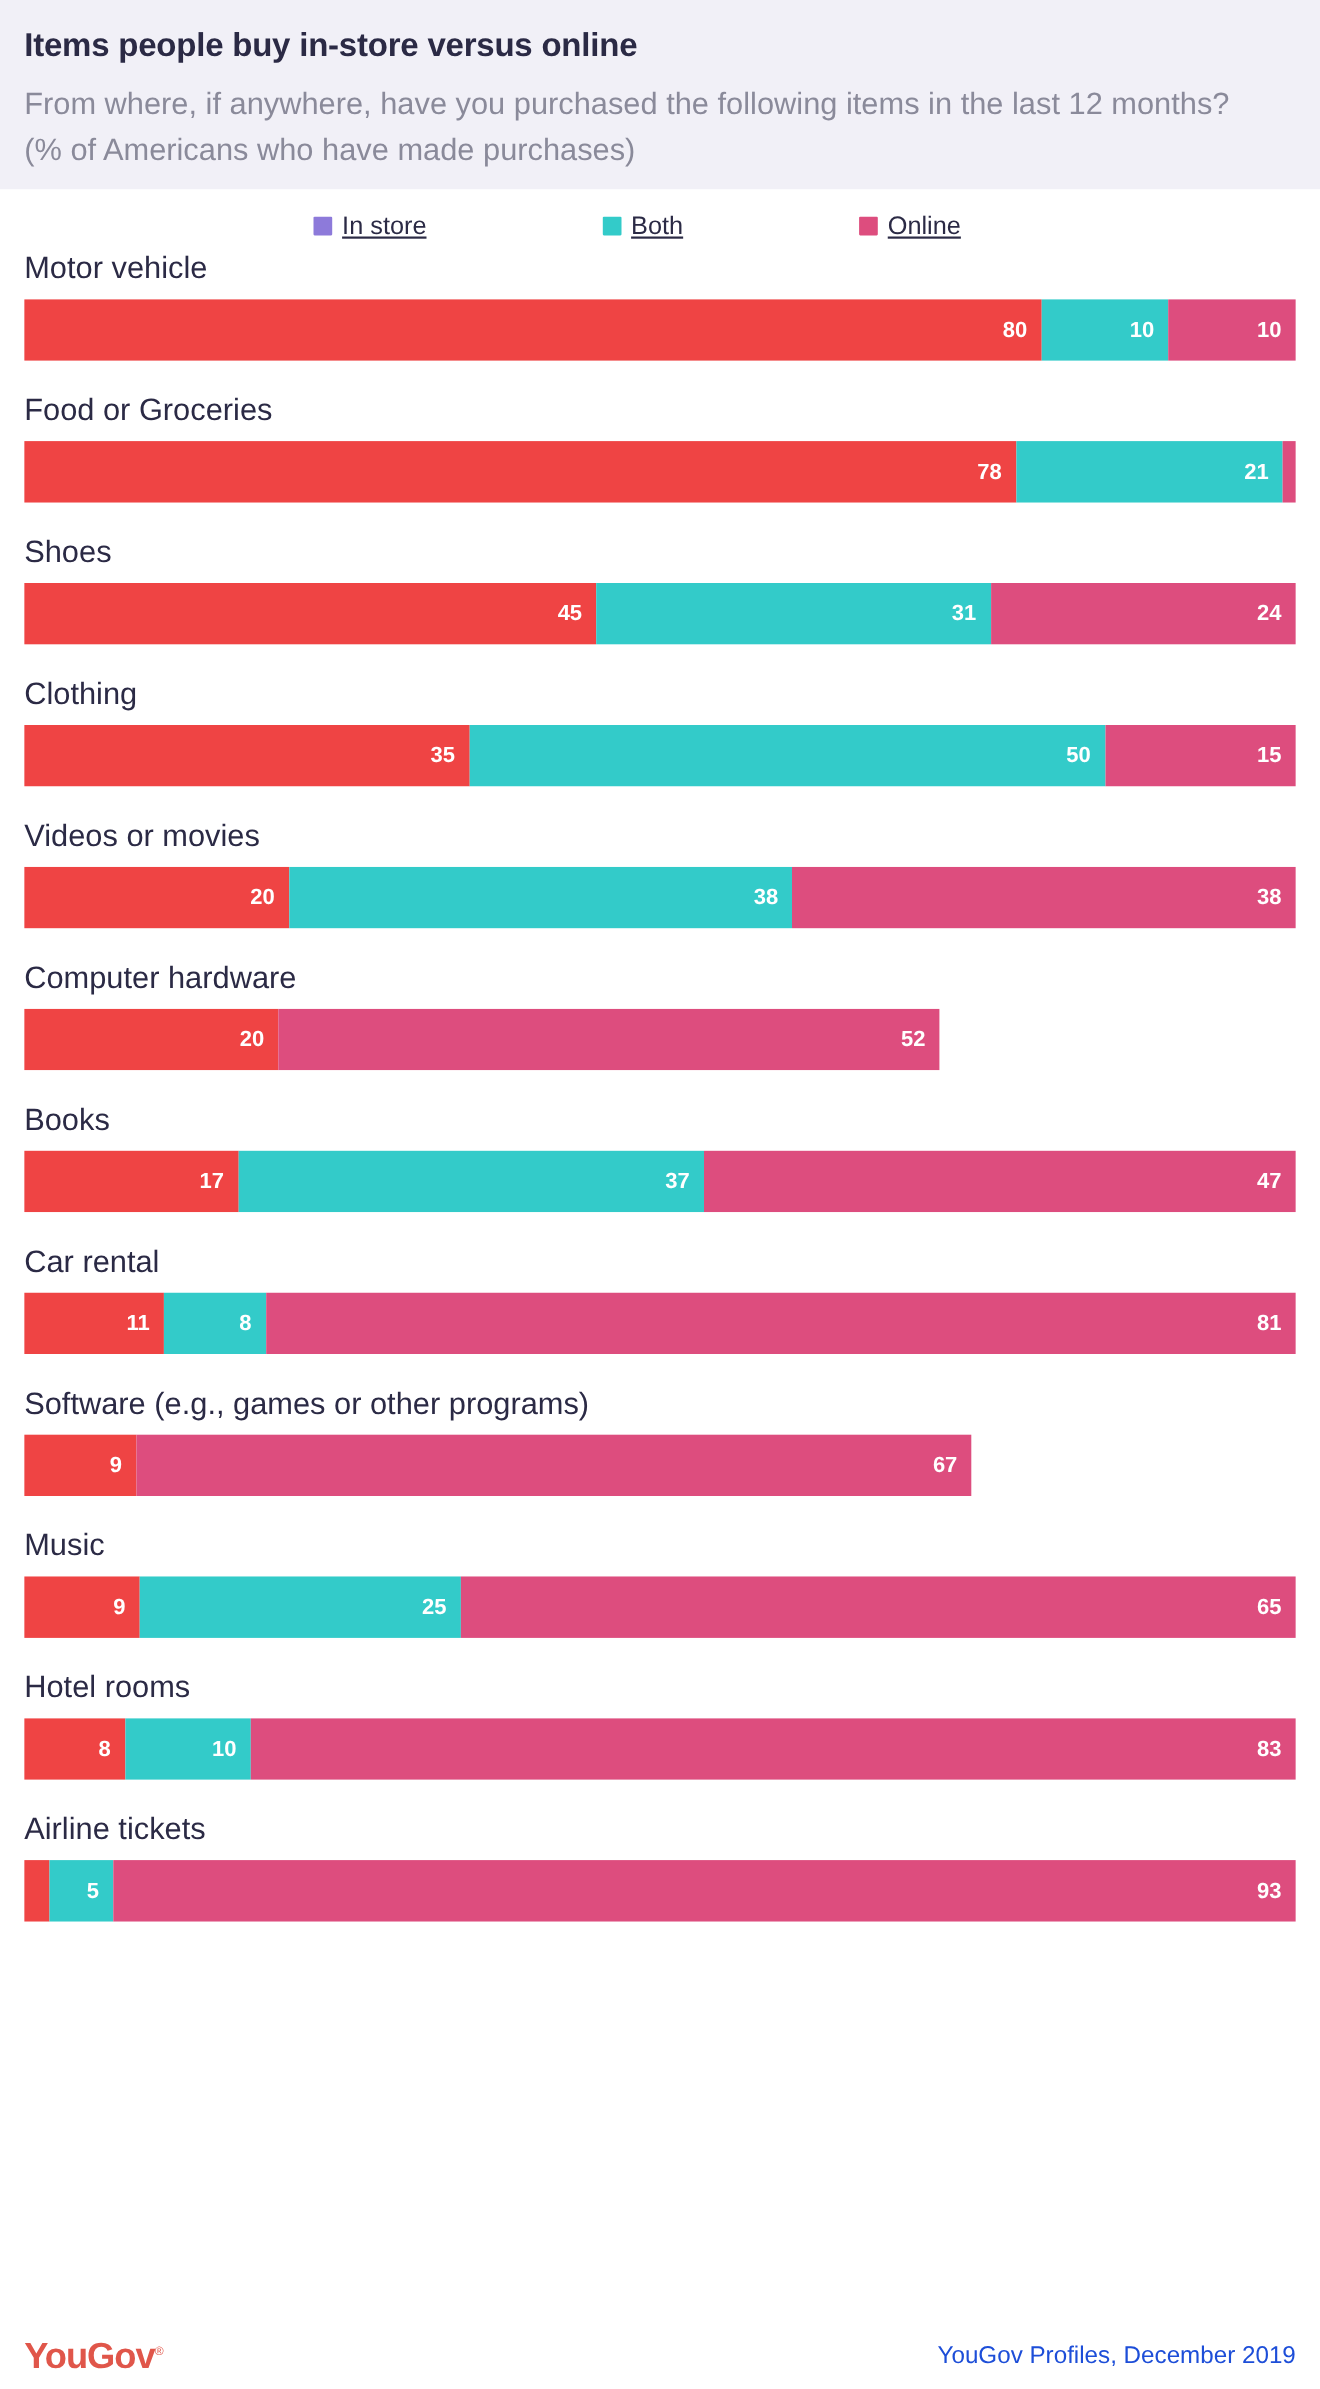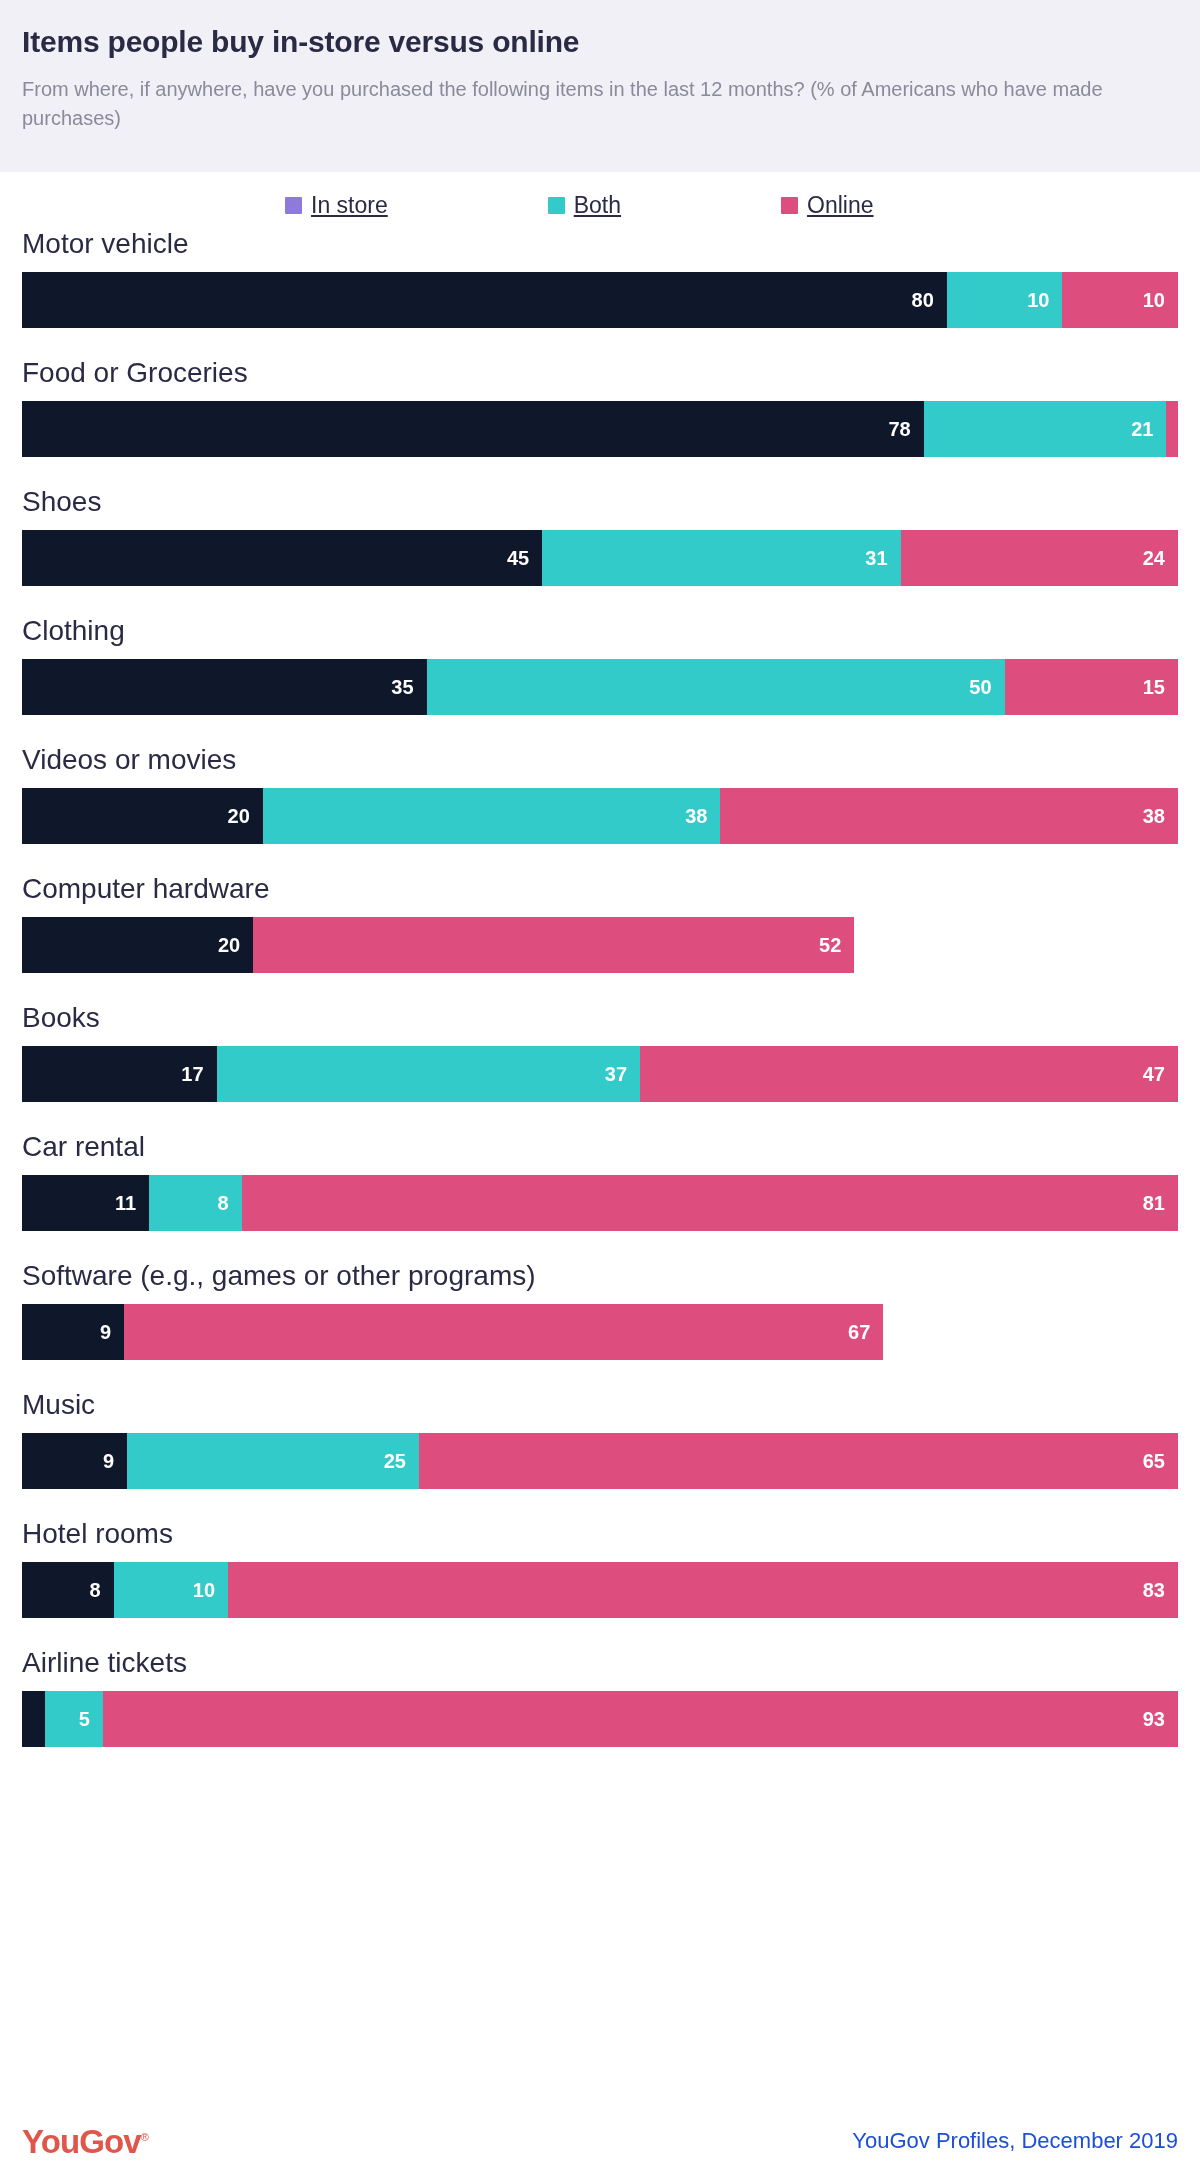--- a/index.html
+++ b/index.html
@@ -28,21 +28,21 @@
   }
   .chart-title {
     font-size: 30px;
     font-weight: bold;
     color: #2b2a45;
     letter-spacing: -0.2px;
     line-height: 1.3;
     margin-bottom: 14px;
   }
   .chart-subtitle {
-    font-size: 20px;
+    font-size: 28px;
     color: #8a8a9a;
     line-height: 1.45;
     font-weight: 400;
     max-width: 1130px;
   }
 
   
   .legend {
     display: flex;
     align-items: center;
@@ -101,21 +101,21 @@
     position: relative;
   }
   .seg-value {
     color: #ffffff;
     font-size: 20px;
     font-weight: bold;
     padding-right: 13px;
     white-space: nowrap;
     line-height: 1;
   }
-  .seg-instore { background: #0f172a; }
+  .seg-instore { background: #ef4444; }
   .seg-both    { background: #33cbc9; }
   .seg-online  { background: #dd4d7e; }
 
   
   .footer {
     position: absolute;
     left: 0;
     bottom: 0;
     width: 1200px;
     height: 62px;

